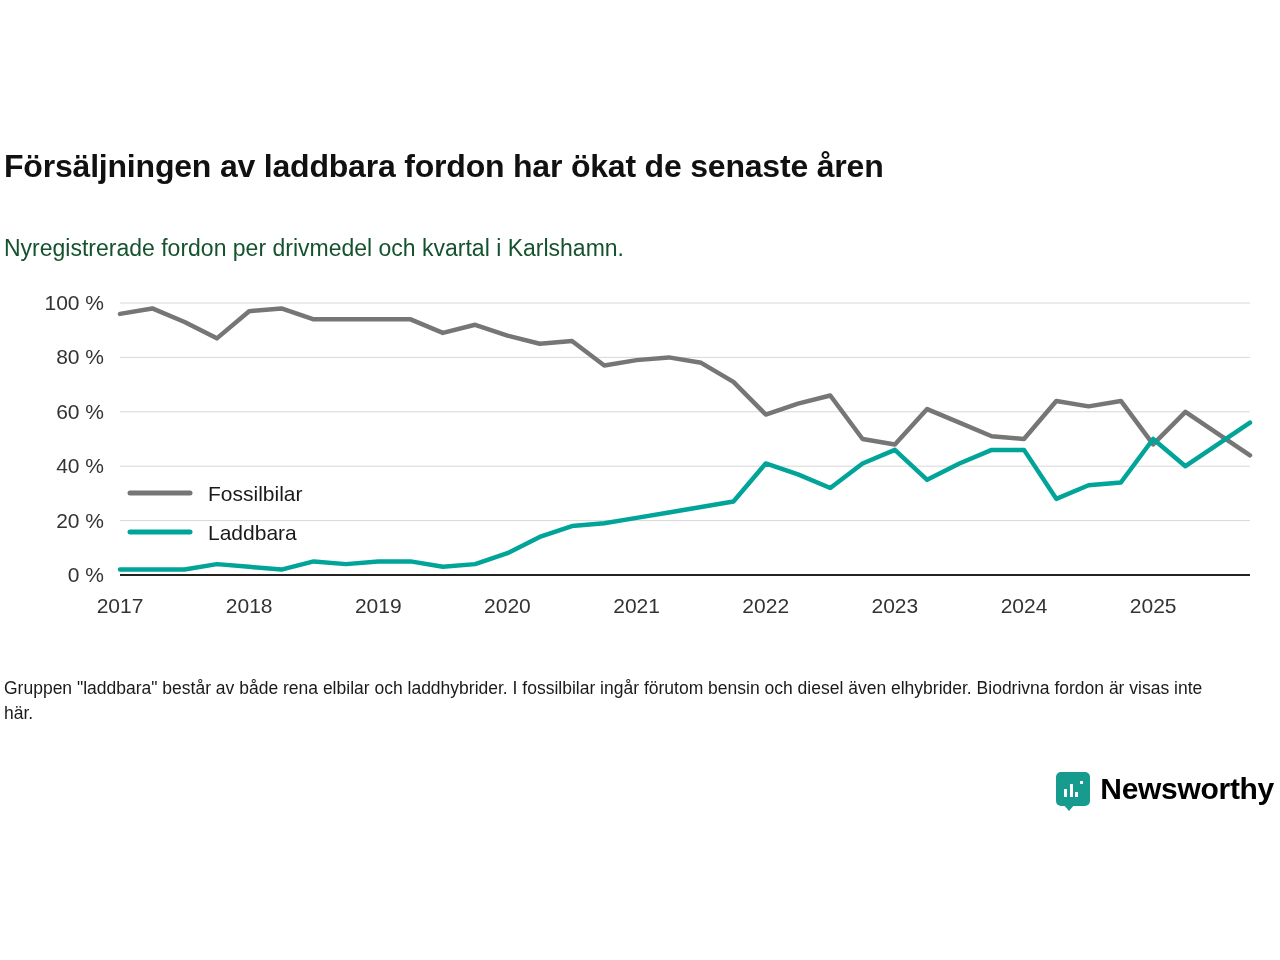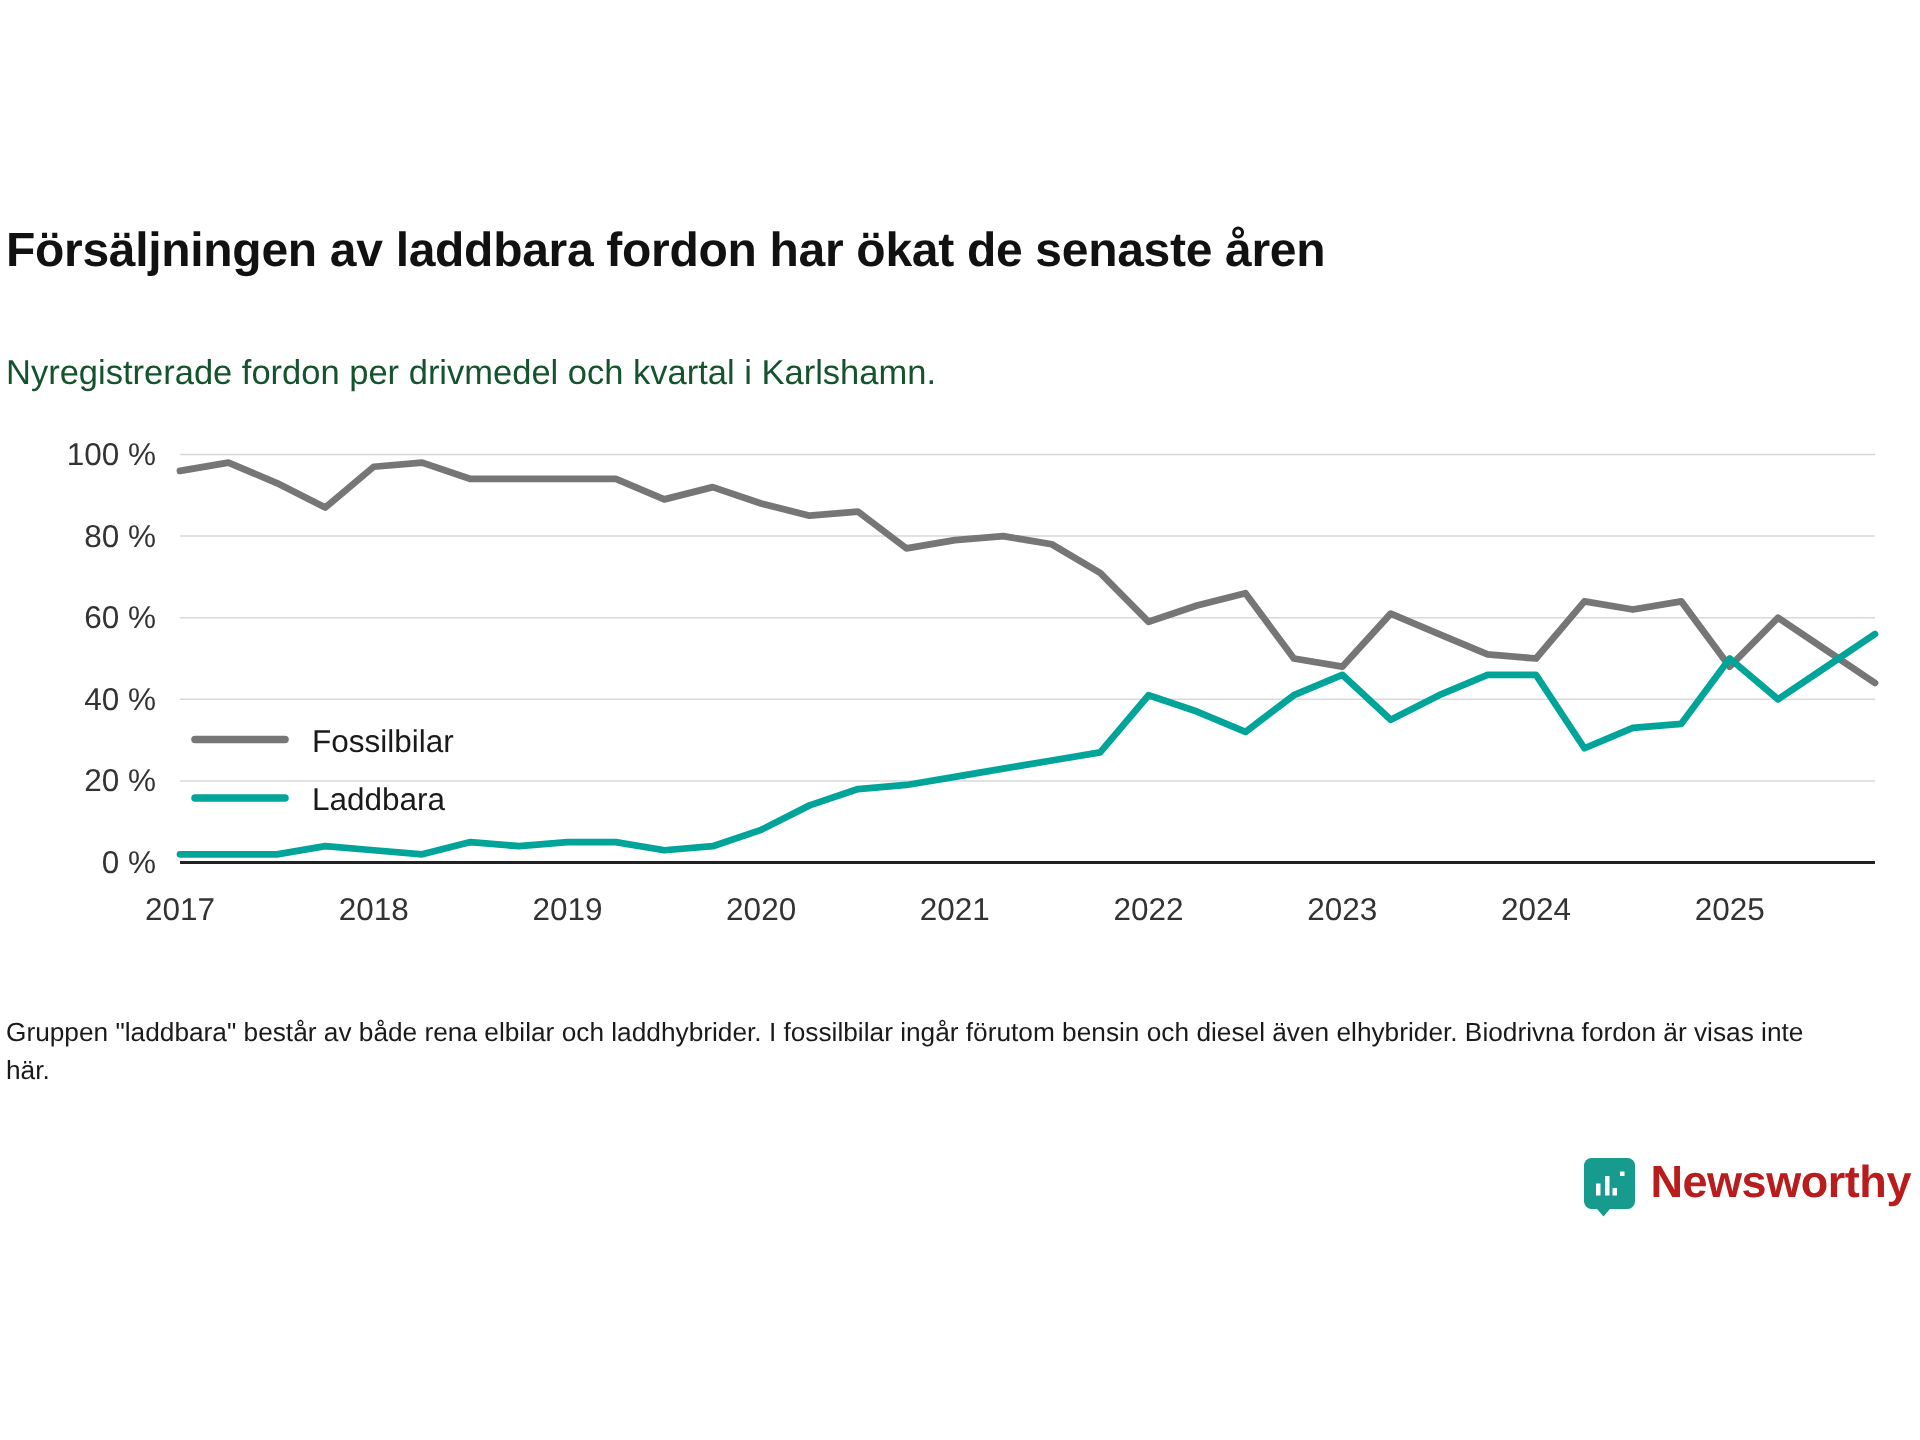--- a/index.html
+++ b/index.html
@@ -106,21 +106,21 @@
     position: absolute;
     right: 7px;
     top: 9px;
     width: 3px;
     height: 3px;
     background: #ffffff;
   }
   .brand-name {
     font-size: 30px;
     font-weight: bold;
-    color: #b91c1c;
+    color: #000000;
     letter-spacing: -0.3px;
   }
   text {
     font-family: "Liberation Sans", sans-serif;
   }
   .tick-label {
     font-size: 21px;
     fill: #333333;
   }
   .legend-label {

